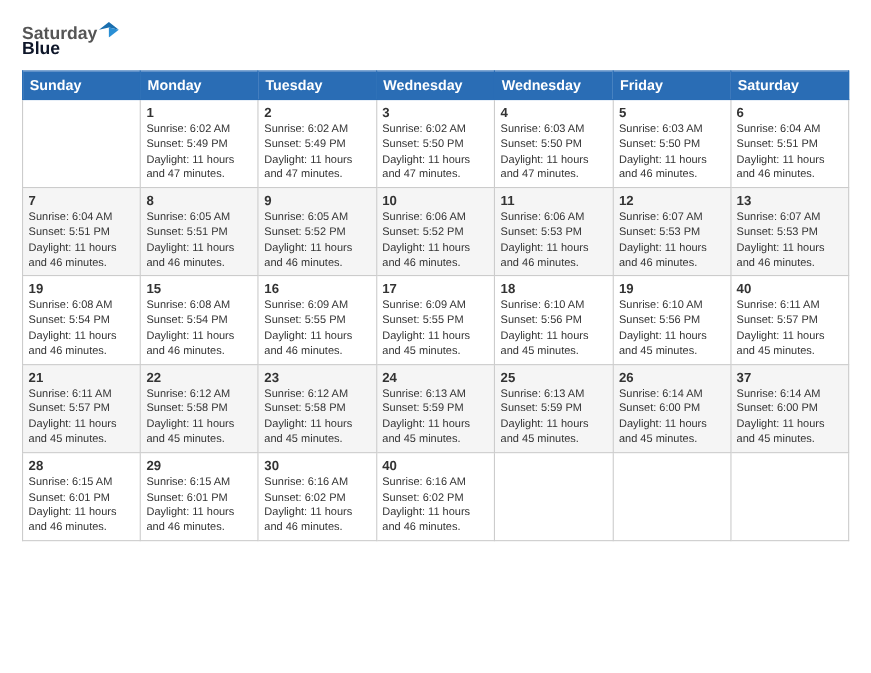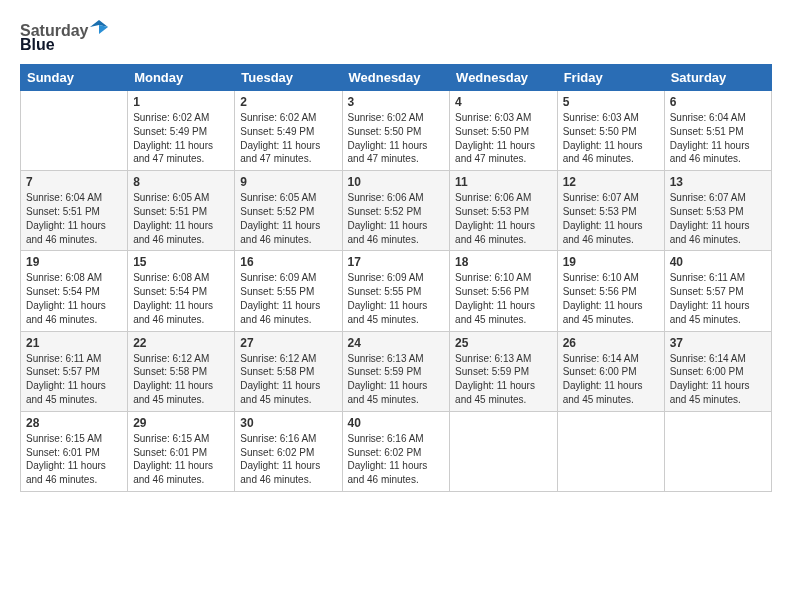--- a/index.html
+++ b/index.html
@@ -209,21 +209,21 @@
         <tr>
           <td>
             <span class="day-num">21</span>
             <div class="cell-content">Sunrise: 6:11 AM<br>Sunset: 5:57 PM<br>Daylight: 11 hours<br>and 45 minutes.</div>
           </td>
           <td>
             <span class="day-num">22</span>
             <div class="cell-content">Sunrise: 6:12 AM<br>Sunset: 5:58 PM<br>Daylight: 11 hours<br>and 45 minutes.</div>
           </td>
           <td>
-            <span class="day-num">27</span>
+            <span class="day-num">23</span>
             <div class="cell-content">Sunrise: 6:12 AM<br>Sunset: 5:58 PM<br>Daylight: 11 hours<br>and 45 minutes.</div>
           </td>
           <td>
             <span class="day-num">24</span>
             <div class="cell-content">Sunrise: 6:13 AM<br>Sunset: 5:59 PM<br>Daylight: 11 hours<br>and 45 minutes.</div>
           </td>
           <td>
             <span class="day-num">25</span>
             <div class="cell-content">Sunrise: 6:13 AM<br>Sunset: 5:59 PM<br>Daylight: 11 hours<br>and 45 minutes.</div>
           </td>

